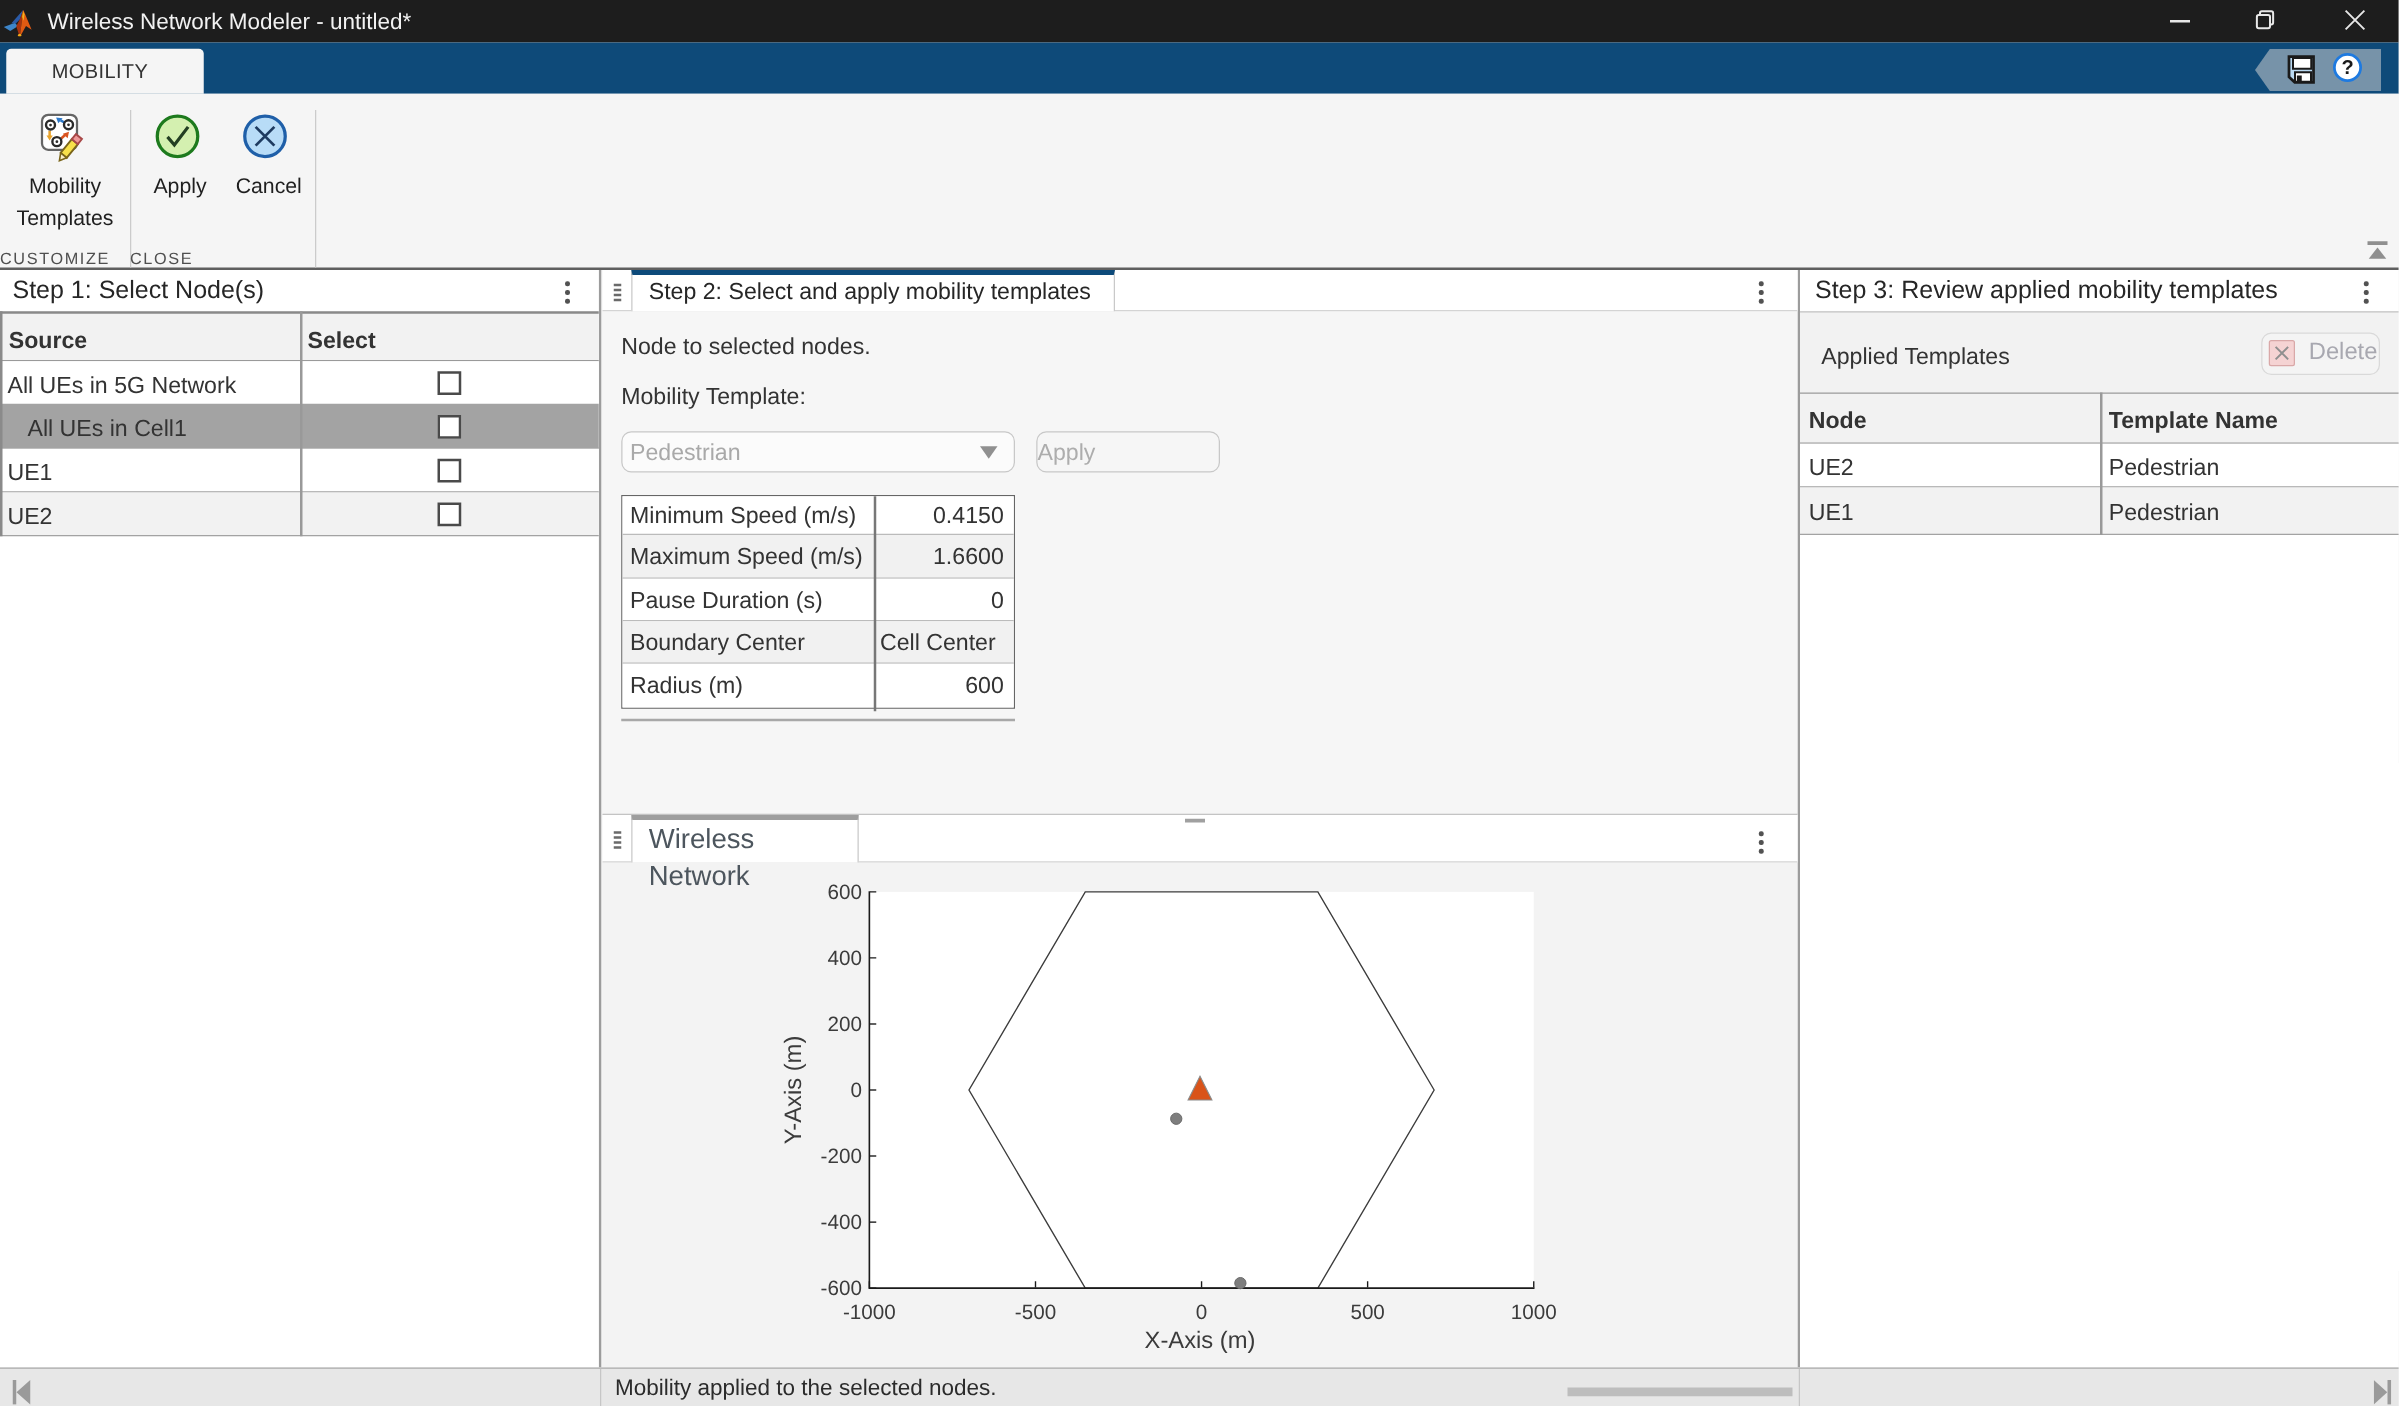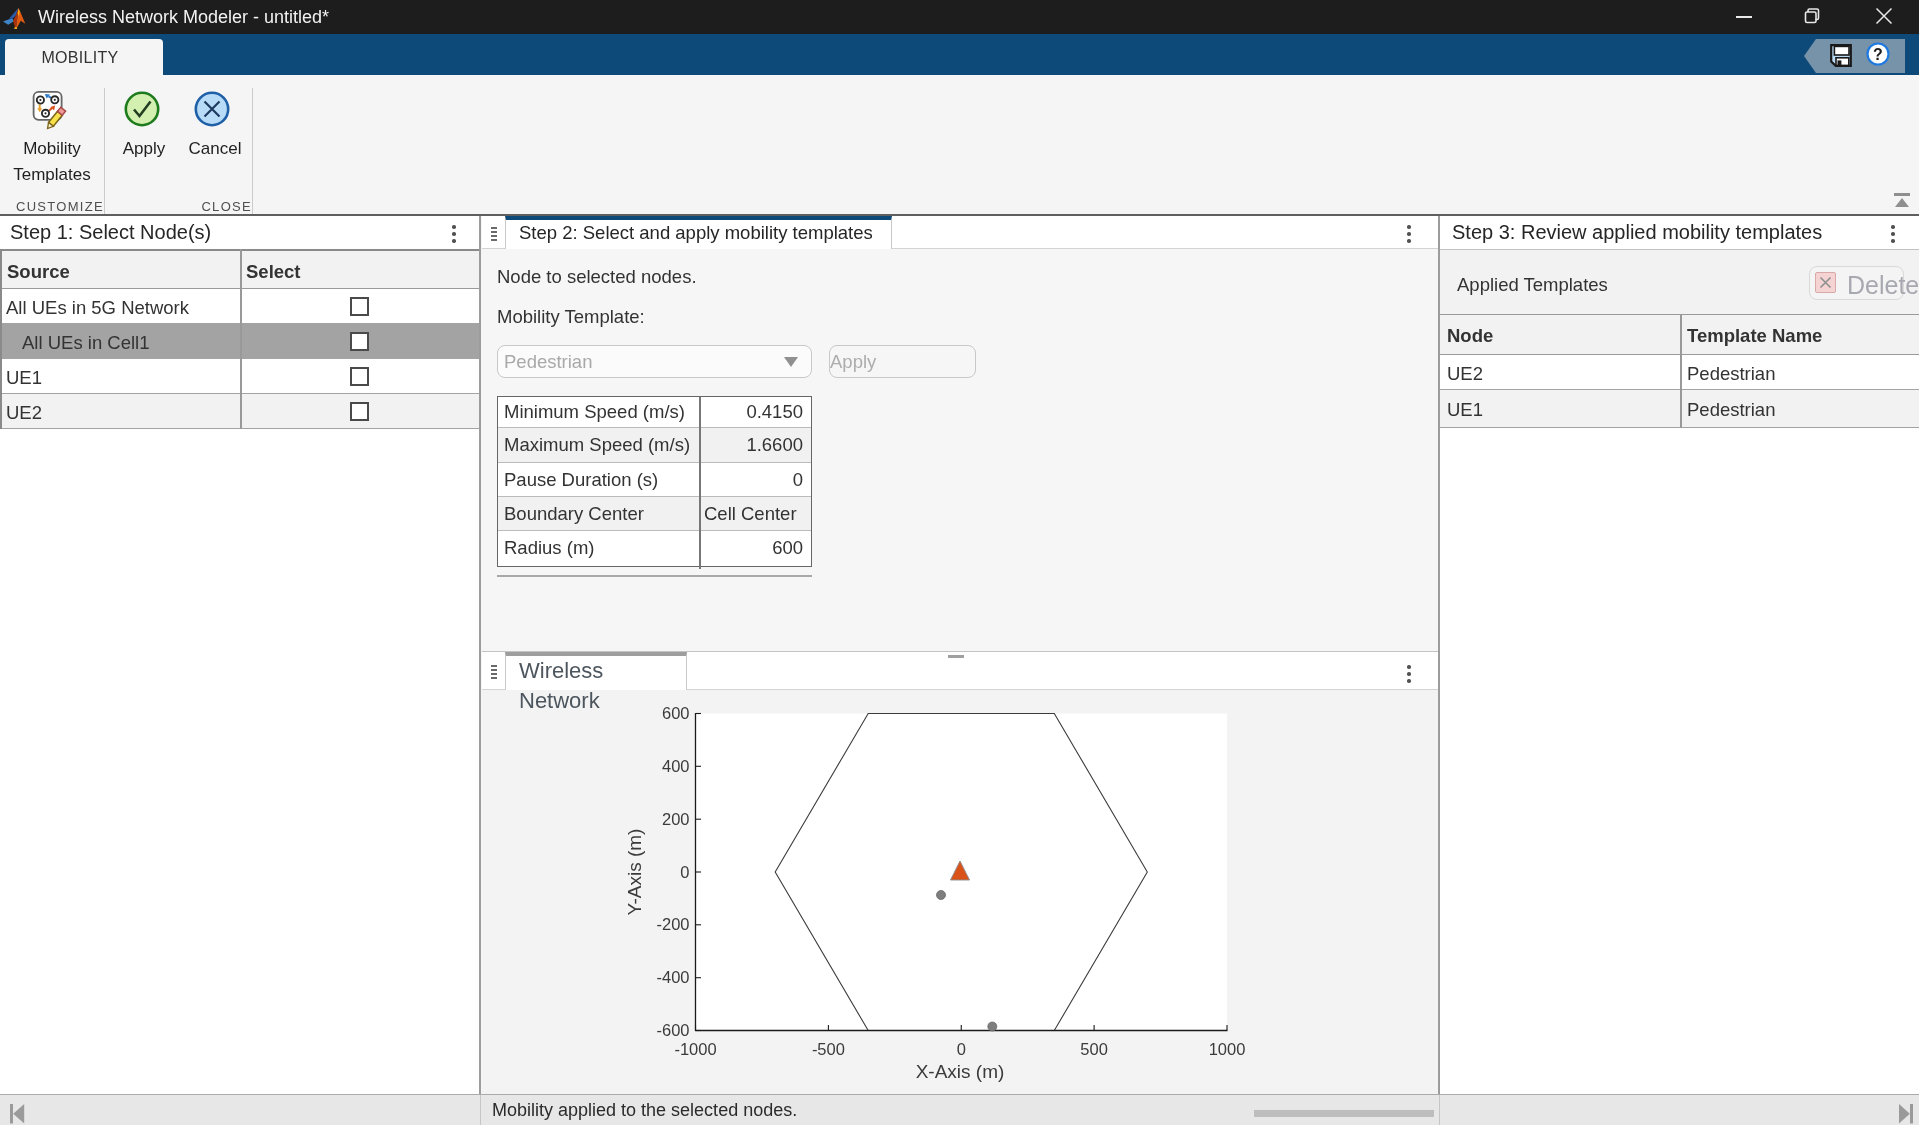--- a/index.html
+++ b/index.html
@@ -14,21 +14,21 @@
 
 
 #blueband { position:absolute; left:0; top:34px; width:1919px; height:41px; background:#0e4a79; }
 #mobtab { position:absolute; left:5px; top:5px; width:158px; height:36px; background:#f5f5f5; border-radius:4px 4px 0 0; text-align:center; line-height:37px; font-size:16px; color:#333; letter-spacing:0.3px; padding-right:8px; }
 #qatag { position:absolute; left:1804px; top:5px; width:101px; height:34px; background:#7793a9; clip-path:polygon(12px 0, 100% 0, 100% 100%, 12px 100%, 0 50%); }
 
 
 #toolbar { position:absolute; left:0; top:75px; width:1919px; height:141px; background:#f5f5f5; border-bottom:2px solid #5f5f5f; }
 .sep { position:absolute; top:13px; width:1px; height:126px; background:#cbcbcb; }
 .iconlabel { position:absolute; text-align:center; font-size:17px; line-height:26px; color:#1f1f1f; }
-.seclabel { position:absolute; text-align:right; font-size:13px; letter-spacing:1.3px; color:#4f4f4f; top:124px; }
+.seclabel { position:absolute; text-align:left; font-size:13px; letter-spacing:1.3px; color:#4f4f4f; top:124px; }
 
 
 .panel-title { position:absolute; font-size:20px; color:#262626; height:33px; line-height:33px; }
 .kebab { position:absolute; width:4px; }
 .kebab i { display:block; width:3.5px; height:3.5px; border-radius:50%; background:#525252; margin-bottom:3.5px; }
 .grip { position:absolute; width:6px; }
 .grip i { display:block; width:6px; height:2px; background:#6a6a6a; margin-bottom:2px; }
 
 #p1 { position:absolute; left:0; top:216px; width:479px; height:878px; background:#fff; }
 #p2 { position:absolute; left:482px; top:216px; width:956px; height:435px; background:#f6f6f6; }
@@ -276,21 +276,21 @@
         <i></i>
       </div>
     <div class="abs" style="left:0;top:33px;width:479px;height:65px;background:#f2f2f2;border-top:1px solid #c2c2c2">
       <span class="abs cellt" style="left:17px;top:24px">Applied Templates</span>
       <div class="abs" style="left:369px;top:16px;width:95px;height:34px;border:1px solid #d9d9d9;border-radius:8px;background:#f4f4f4">
         <div class="abs" style="left:5px;top:5px;width:21px;height:21px;background:#f5d3d3;border:1px solid #d9a8a8;border-radius:2px">
           <svg width="19" height="19" viewBox="0 0 19 19">
               <path d="M4.5 4.5 L14.5 14.5 M14.5 4.5 L4.5 14.5" stroke="#8f8f8f" stroke-width="1.6"></path>
             </svg>
         </div>
-        <span class="abs" style="left:37px;top:4px;font-size:25px;color:#a8a8b0">Delete</span>
+        <span class="abs" style="left:37px;top:4px;font-size:19px;color:#a8a8b0">Delete</span>
       </div>
     </div>
     <div class="abs" style="left:0;top:98px;width:479px;height:41px;background:#f2f2f2;border-top:1px solid #9a9a9a;border-bottom:1px solid #9a9a9a">
       <span class="abs cellt" style="left:7px;top:10px;font-weight:bold">Node</span>
       <span class="abs cellt" style="left:247px;top:10px;font-weight:bold">Template Name</span>
     </div>
     <div class="abs cellt" style="left:0;top:139px;width:479px;height:35px;background:#fff;border-bottom:1px solid #a3a3a3;line-height:37px"><span style="padding-left:7px">UE2</span><span style="position:absolute;left:247px">Pedestrian</span></div>
     <div class="abs cellt" style="left:0;top:174px;width:479px;height:38px;background:#f2f2f2;border-bottom:1px solid #a3a3a3;line-height:39px"><span style="padding-left:7px">UE1</span><span style="position:absolute;left:247px">Pedestrian</span></div>
     <div class="abs" style="left:240px;top:98px;width:1.5px;height:114px;background:#999"></div>
   </div>

